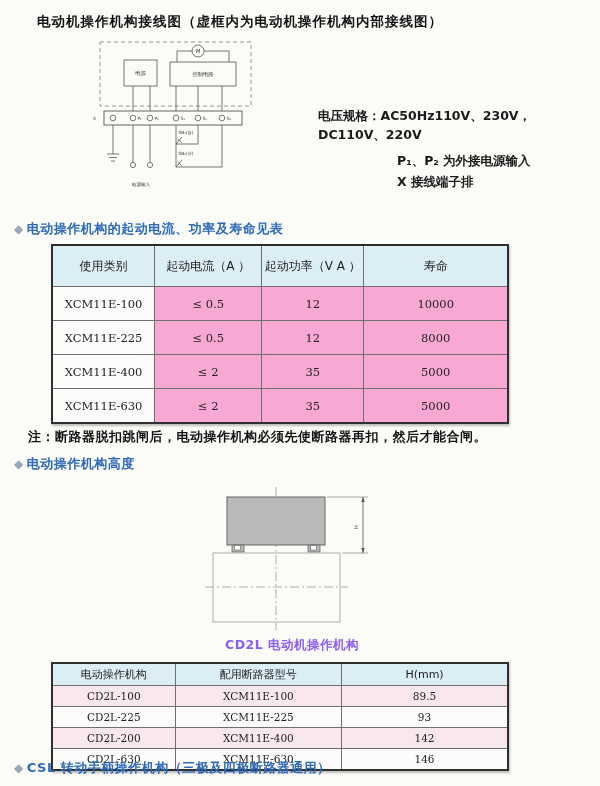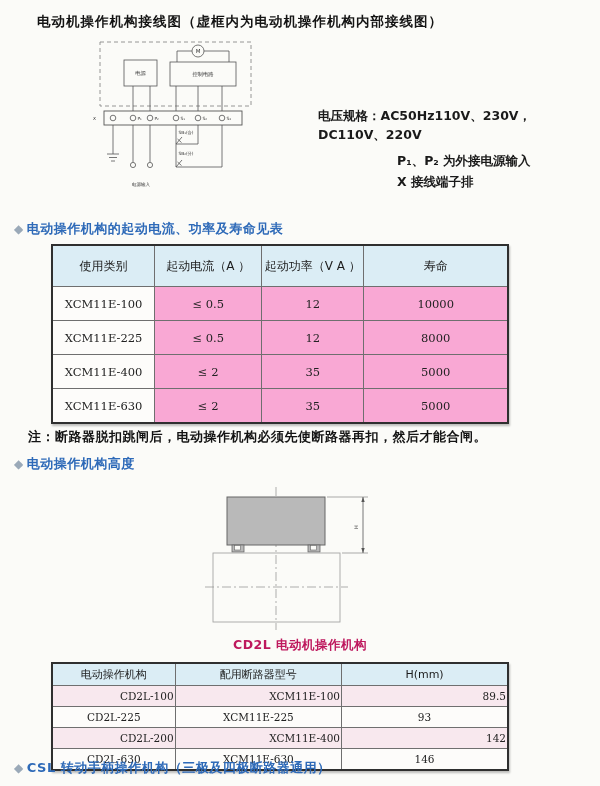--- a/index.html
+++ b/index.html
@@ -22,26 +22,26 @@
   th,td{text-align:center;vertical-align:middle;overflow:hidden;}
 
   .t1{top:244px;}
   .t1 th{height:38px;background:#dbedf5;font-size:12px;font-weight:normal;color:#1c1c1c;}
   .t1 td{height:31px;font-size:11.5px;color:#222;background:#f9a8d4;font-family:"DejaVu Serif","Liberation Serif",serif;}
   .t1 td.c-model{background:#fdfcfa;}
 
   .t2{top:662px;padding-left:40px;}
   .t2 th{height:19px;background:#dbedf5;font-size:11px;font-weight:normal;color:#1c1c1c;}
   .t2 td{height:18px;font-size:10.5px;color:#222;font-family:"DejaVu Serif","Liberation Serif",serif;}
-  .t2 tr.odd td{background:#f8e8ee;text-align:right;}
+  .t2 tr.odd td{background:#f8e8ee;}
   .t2 tr.even td{background:#fdfcfa;}
 
   .note{position:absolute;left:28px;top:417px;font-size:13px;font-weight:bold;color:#141414;letter-spacing:0.5px;margin-top:11px;}
 
-  .caption{position:absolute;left:170px;top:637px;width:260px;text-align:center;font-size:12.5px;font-weight:bold;color:#be185d;letter-spacing:0.5px;}
+  .caption{position:absolute;left:162px;top:637px;width:260px;text-align:center;font-size:12.5px;font-weight:bold;color:#8b5cf6;letter-spacing:0.5px;}
 
   svg{position:absolute;overflow:visible;}
   .wire{stroke:#555;stroke-width:0.8;fill:none;}
   .thin{stroke:#888;stroke-width:0.7;fill:none;}
   .lbl{font-size:4.3px;fill:#333;font-family:"DejaVu Sans",sans-serif;}
   .boxlbl{font-size:5.3px;fill:#333;text-anchor:middle;font-family:"DejaVu Sans",sans-serif;}
 </style>
 </head>
 <body>
 

